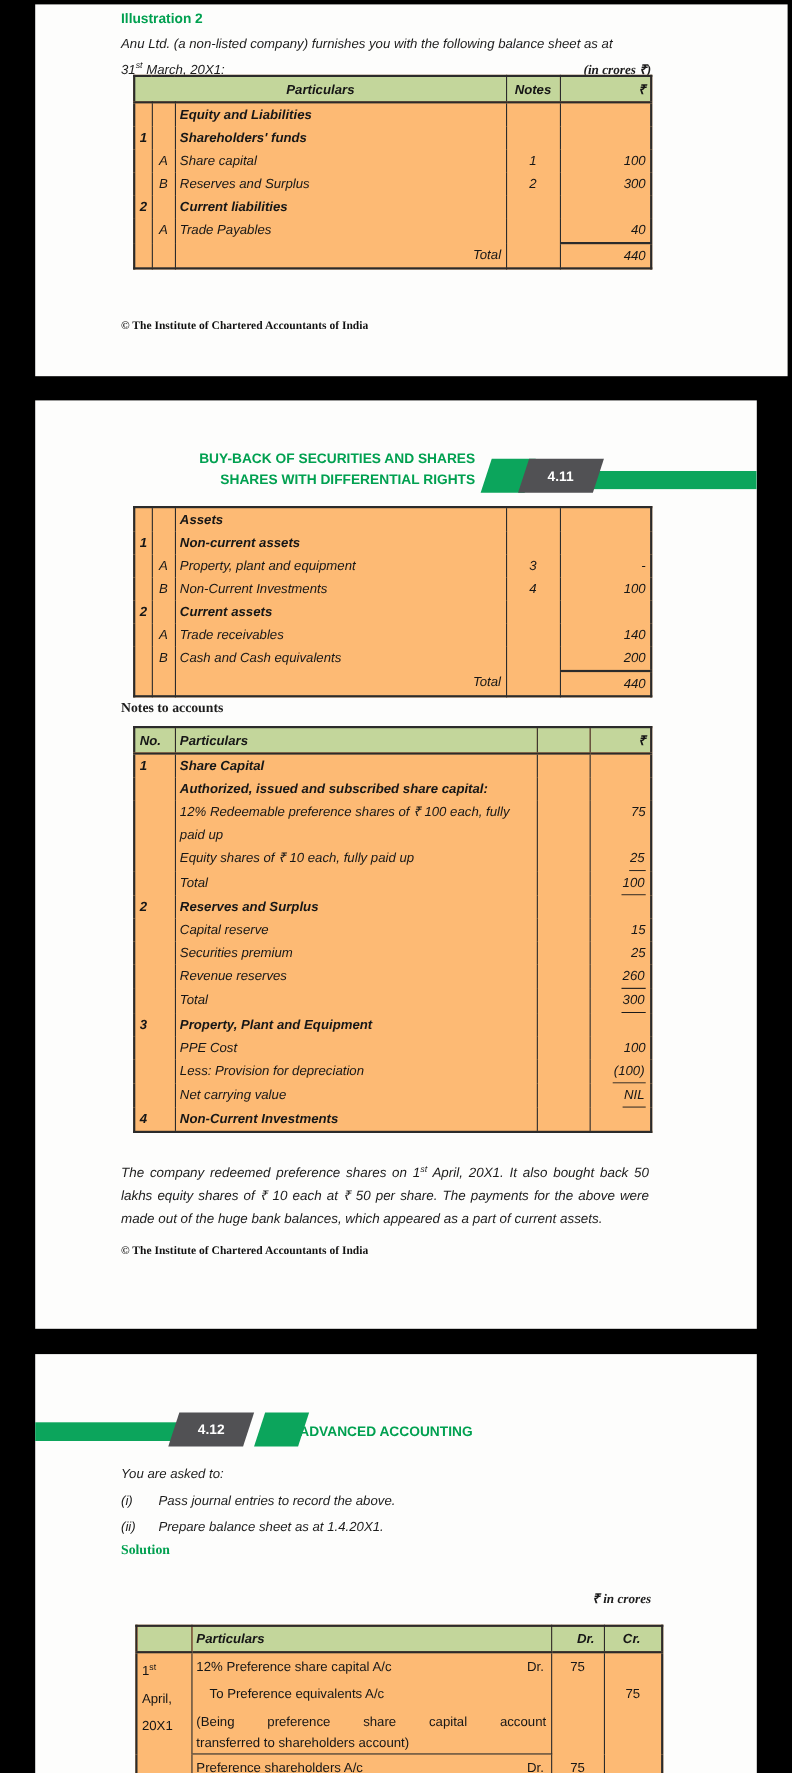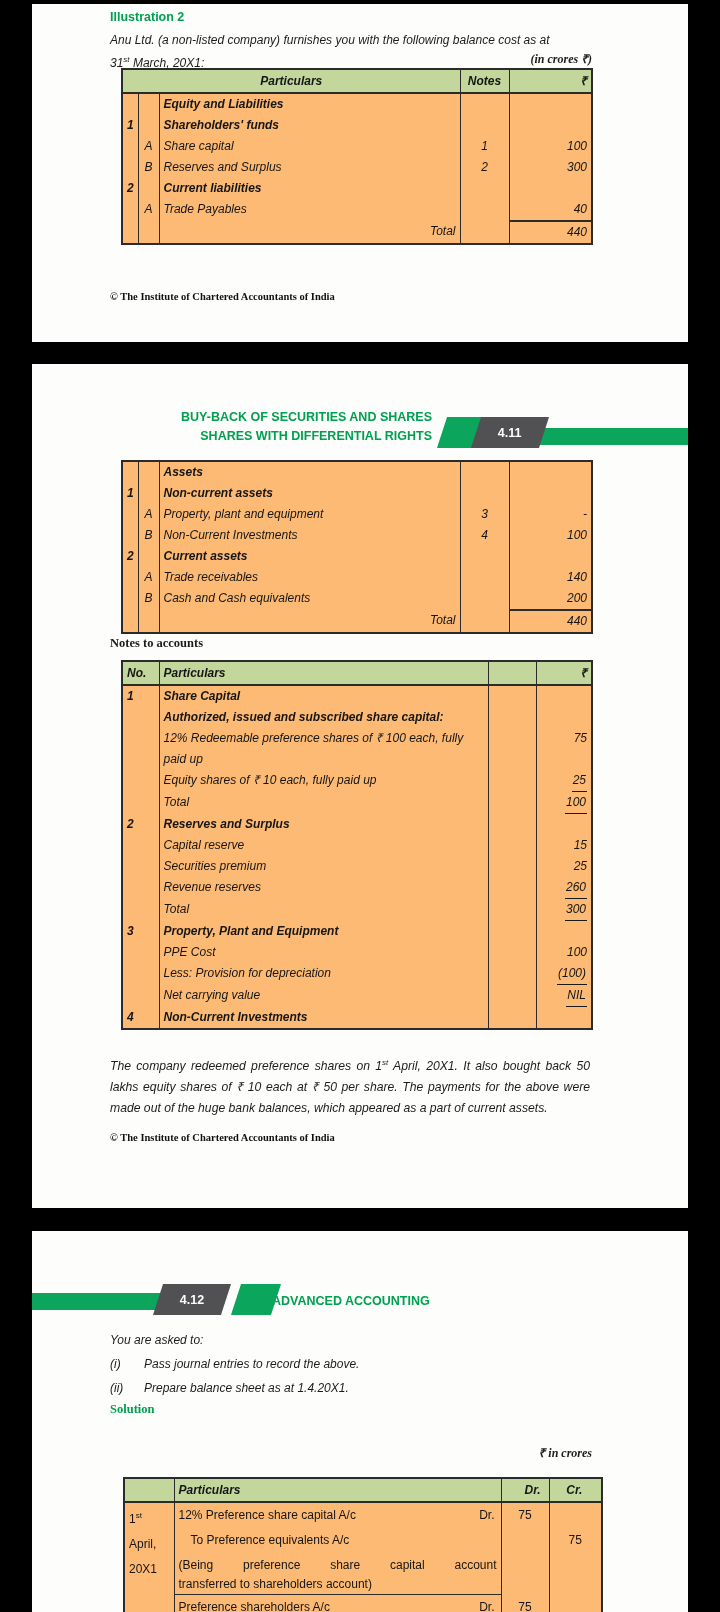--- a/index.html
+++ b/index.html
@@ -1,19 +1,19 @@
 <!DOCTYPE html>
 <html><head>
 <meta charset="utf-8">
 <style>
   html,body{margin:0;padding:0;background:#000;}
   .stage{position:relative;width:720px;height:1612px;background:#000;overflow:hidden;
          font-family:"Liberation Sans", sans-serif;color:#1c1c1c;}
   .page{position:absolute;left:32px;width:656px;background:#fdfdfc;}
-  #page1{top:4px;height:338px;}
+  #page1{top:4px;height:338px;padding-left:28px;}
   #page2{top:364px;height:844px;}
   #page3{top:1231px;height:381px;}
 
   .green{color:#00a050;}
   .abs{position:absolute;}
 
   .h-illustration{font-size:12.5px;font-weight:bold;}
   .para{font-size:12px;font-style:italic;line-height:19px;}
   .bold{font-weight:bold;font-family:Liberation Serif, serif;}
   .copyright{font-family:"Liberation Serif", serif;font-weight:bold;font-size:10.5px;color:#111;}
@@ -58,22 +58,22 @@
 </style>
 </head>
 <body>
 
 <div class="stage">
 
   <div class="page" id="page1">
     <div class="abs h-illustration green" style="left:78px;top:6px;">Illustration 2</div>
 
     <div class="abs para" style="left:78px;top:27px;width:482px;">
-      <div>Anu Ltd. (a non-listed company) furnishes you with the following balance cost as at</div>
-      <div style="display:flex;justify-content:space-between;">
+      <div>Anu Ltd. (a non-listed company) furnishes you with the following balance sheet as at</div>
+      <div style="display:flex;justify-content:space-between;align-items:flex-end;">
         <span><span>31</span><sup>st</sup><span> March, 20X1:</span></span>
         <span class="bold" style="font-style:normal;font-weight:bold;font-style:italic;">(in crores ₹)</span>
       </div>
     </div>
 
     <table class="tbl abs" style="left:89px;top:64px;width:470px;">
       <colgroup>
           <col style="width:16px">
           <col style="width:21px">
           <col style="width:301px">

